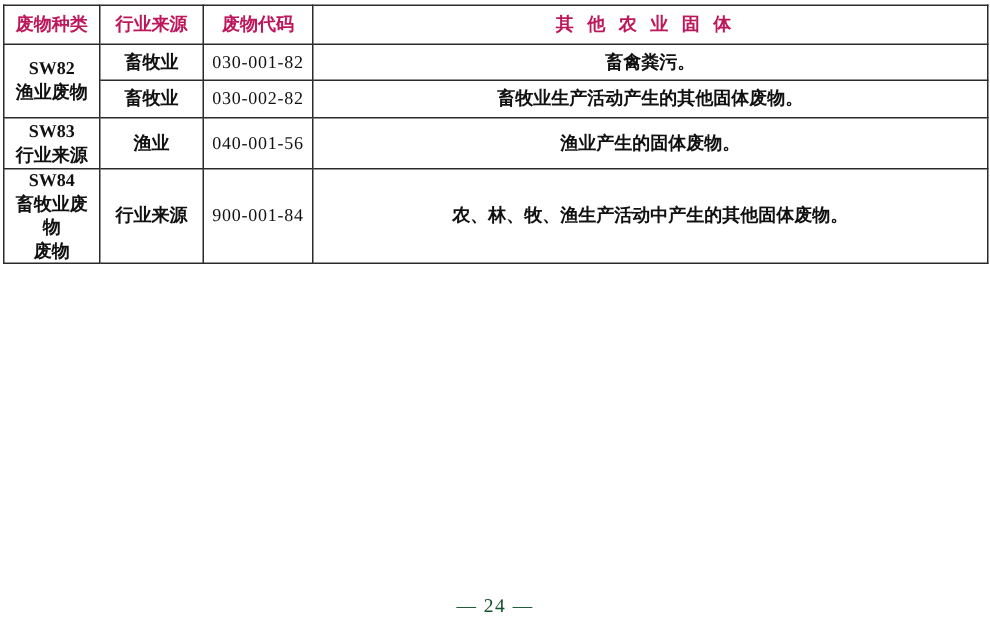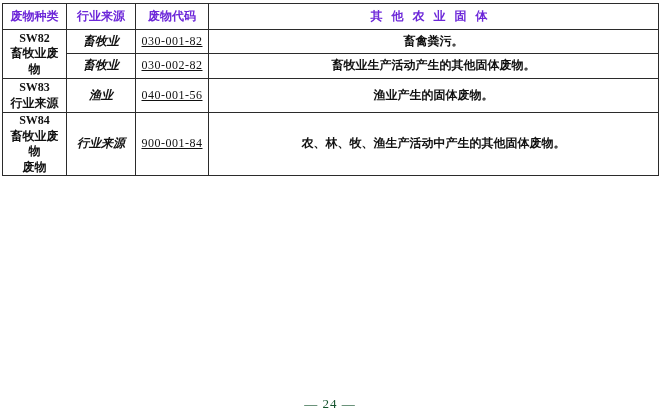--- a/index.html
+++ b/index.html
@@ -43,43 +43,41 @@
   tr.row-2        { height: 25px; }
   tr.row-3        { height: 34px; }
   tr.row-4        { height: 53px; }
   .col-category { width: 64px; }
   .col-source   { width: 69px; }
   .col-code     { width: 73px; }
   .col-name     { width: 450px; }
   th.hdr {
     font-weight: bold;
     font-size: 12px;
-    color: #6d28d9;
+    color: #be185d;
   }
   th.hdr-name {
     letter-spacing: 9px;
     padding-left: 11px; 
   }
   td.cell-category {
     white-space: pre-line;
     font-weight: bold;
     font-size: 11.5px;
     line-height: 1.35;
   }
   td.cell-source {
     font-weight: bold;
     font-size: 12px;
-    font-style: italic;
   }
   td.cell-code {
     font-family: "Liberation Serif", "DejaVu Serif", serif;
     font-weight: normal;
     font-size: 12.5px;
     letter-spacing: 0.5px;
-    text-decoration: underline;
   }
   td.cell-name {
     text-align: left;
     padding-left: 5px;
     font-weight: bold;
     font-size: 12px;
   }
   .page-footer {
     position: absolute;
     left: 0;
@@ -107,21 +105,21 @@
       <tr class="row-header">
         <th class="hdr">废物种类</th>
         <th class="hdr">行业来源</th>
         <th class="hdr">废物代码</th>
         <th class="hdr hdr-name">其他农业固体</th>
       </tr>
     </thead>
     <tbody>
       <tr class="row-1">
         <td class="cell-category" rowspan="2">SW82
-畜牧业废物</td>
+渔业废物</td>
         <td class="cell-source">畜牧业</td>
         <td class="cell-code">030-001-82</td>
         <td class="cell-name">畜禽粪污。</td>
       </tr>
       <tr class="row-2">
         <td class="cell-source">畜牧业</td>
         <td class="cell-code">030-002-82</td>
         <td class="cell-name">畜牧业生产活动产生的其他固体废物。</td>
       </tr>
       <tr class="row-3">

